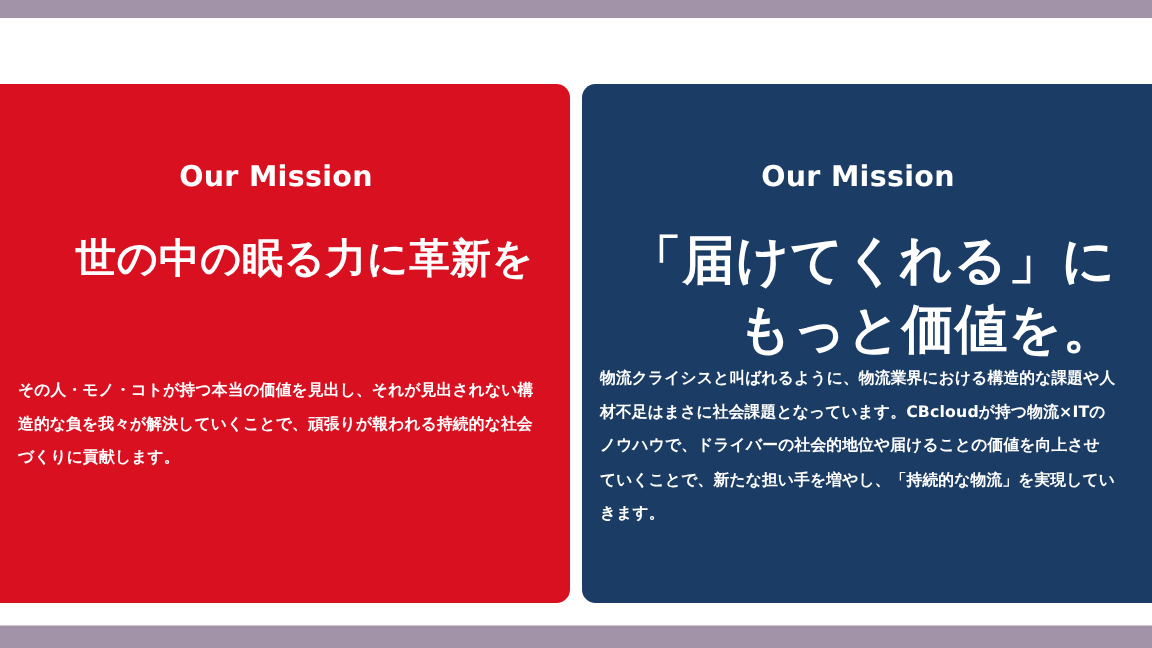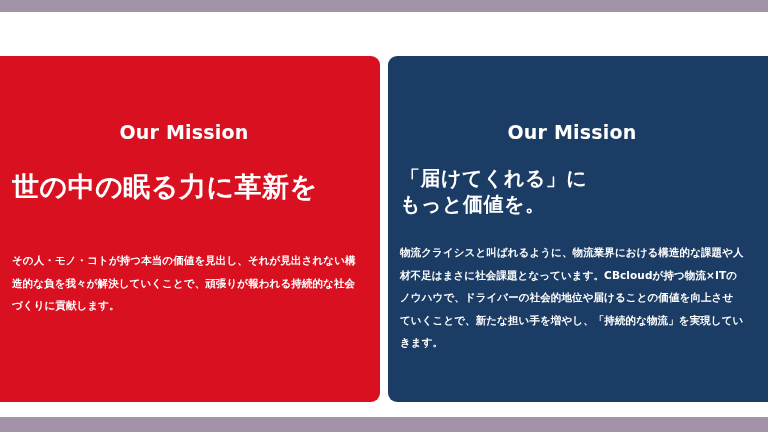--- a/index.html
+++ b/index.html
@@ -61,50 +61,50 @@
     left: 388px;
     width: 390px;
     background: #1b3c64;
     border-radius: 9px;
   }
 
   .panel-inner {
     position: relative;
     width: 368px;
     height: 100%;
-    padding: 14px 12px;
+    padding: 0 12px;
     box-sizing: border-box;
   }
 
   
   .eyebrow {
     margin: 0;
     padding-top: 52px;
     text-align: center;
     color: #ffffff;
     font-size: 19px;
     font-weight: bold;
     letter-spacing: 0.2px;
     line-height: 1.1;
   }
 
   
   .statement {
     margin: 0;
     padding-top: 26px;
-    text-align: left;
+    text-align: right;
     color: #ffffff;
     font-size: 27px;
     font-weight: bold;
     line-height: 1.32;
     letter-spacing: 0.5px;
     white-space: pre-line;
   }
   .panel-vision .statement {
-    font-size: 20px;
+    font-size: 35px;
     padding-top: 22px;
   }
 
   
   .body-copy {
     margin: 0;
     color: #ffffff;
     font-size: 10.5px;
     font-weight: bold;
     line-height: 2.15;

